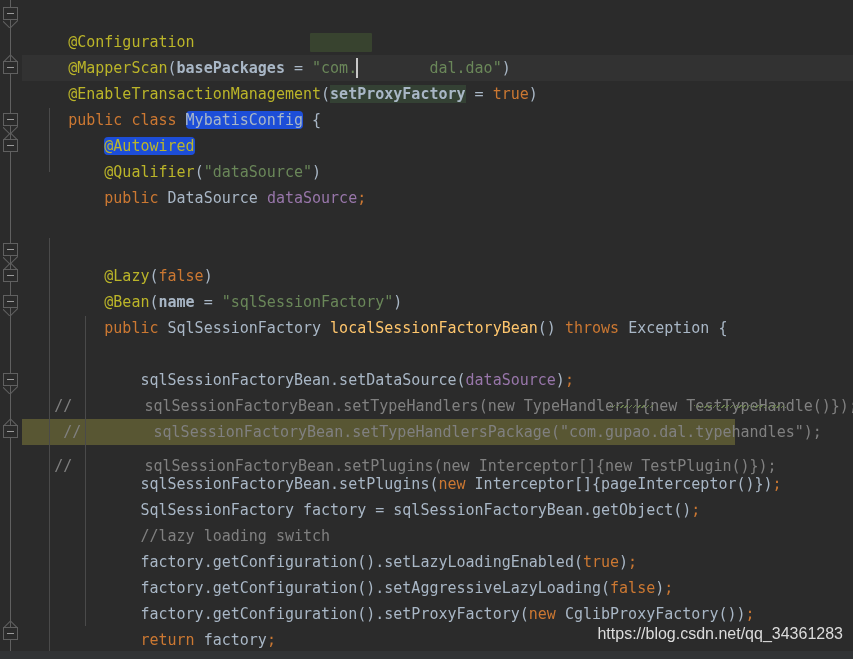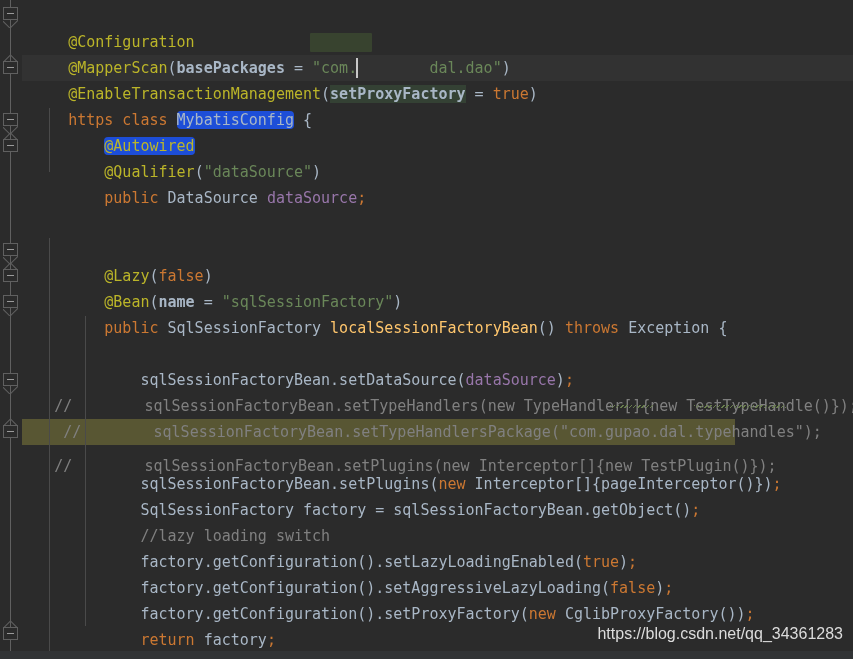--- a/index.html
+++ b/index.html
@@ -265,21 +265,21 @@
 
     <div class="line" style="top:29px;">
       <span class="pad"></span><span class="ann">@MapperScan</span><span class="punct">(</span><span class="bold id">basePackages</span><span class="punct"> = </span><span class="str">"com.        dal.dao"</span><span class="punct">)</span>
     </div>
 
     <div class="line" style="top:55px;">
       <span class="pad"></span><span class="ann">@EnableTransactionManagement</span><span class="punct">(</span><span class="sel bold id">setProxyFactory</span><span class="punct"> = </span><span class="kw">true</span><span class="punct">)</span>
     </div>
 
     <div class="line" style="top:81px;">
-      <span class="pad"></span><span class="kw">https class </span><span class="occ id">MybatisConfig</span><span class="punct"> {</span>
+      <span class="pad"></span><span class="kw">public class </span><span class="occ id">MybatisConfig</span><span class="punct"> {</span>
     </div>
 
     <div class="line" style="top:107px;">
       <span class="pad"></span><span>    </span><span class="occ ann">@Autowired</span>
     </div>
 
     <div class="line" style="top:133px;">
       <span class="pad"></span><span>    </span><span class="ann">@Qualifier</span><span class="punct">(</span><span class="str">"dataSource"</span><span class="punct">)</span>
     </div>
 

